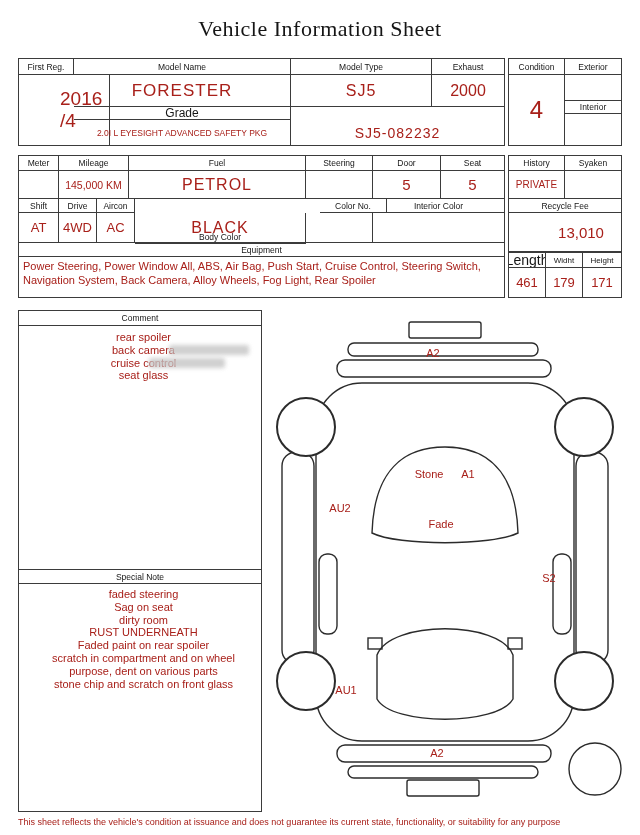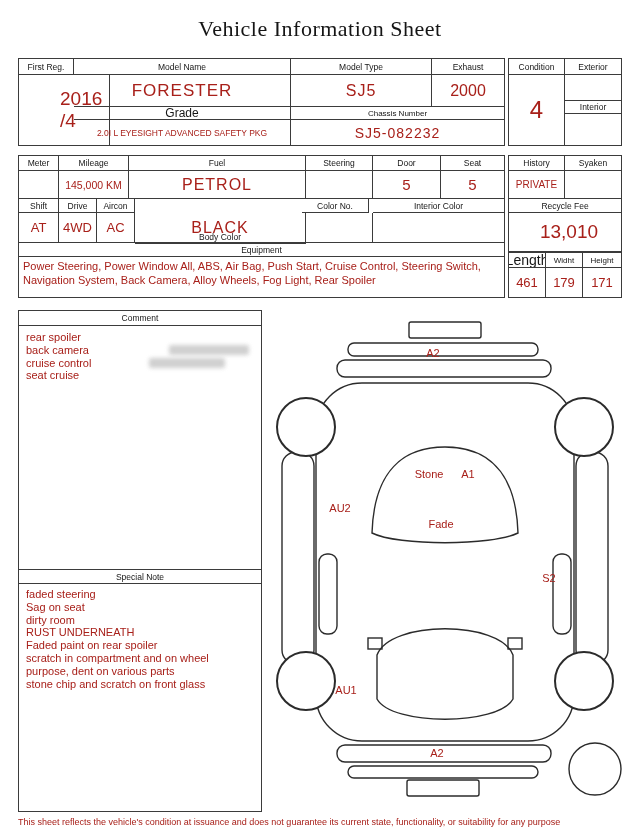--- a/index.html
+++ b/index.html
@@ -17,21 +17,21 @@
   }
   .block{position:absolute;border:1px solid var(--bc);background:#fff;box-sizing:content-box;}
   .cell{position:absolute;box-sizing:border-box;display:flex;align-items:center;justify-content:center;overflow:hidden;}
   .hdr{font-size:8.5px;color:#161616;}
   .val{color:var(--red);}
   .br{border-right:1px solid var(--bc);}
   .bb{border-bottom:1px solid var(--bc);}
   .bt{border-top:1px solid var(--bc);}
   .left{justify-content:flex-start;}
   .list{position:absolute;left:0;width:100%;}
-  .list div{color:var(--red);font-size:11px;line-height:12.8px;padding-left:7px;white-space:nowrap;}
+  .list div{color:var(--red);font-size:11px;line-height:12.8px;padding-left:7px;white-space:nowrap;text-align:center;}
   .blur{position:absolute;background:#c4c4c4;filter:blur(2px);opacity:.8;border-radius:2px;}
   .footer{
     position:absolute;left:18px;top:817px;width:612px;color:var(--red);
     font-size:9px;white-space:nowrap;
   }
   svg text{font-family:"Liberation Sans",sans-serif;font-size:11px;fill:var(--red);text-anchor:middle;}
   svg .ln{fill:#ffffff;stroke:#2b2b2b;stroke-width:1.4;}
   svg .ln2{fill:none;stroke:#2b2b2b;stroke-width:1.4;}
   svg .wheel{fill:#ffffff;stroke:#2b2b2b;stroke-width:2;}
 </style>
@@ -49,21 +49,20 @@
       <span>/4</span>
     </div>
     <div class="cell hdr br bb" style="left:55px;top:0;width:217px;height:16px;">Model Name</div>
     <div class="cell val br bb" style="left:55px;top:16px;width:217px;height:32px;font-size:17px;letter-spacing:1px;">FORESTER</div>
     <div class="cell hdr br bb" style="left:55px;top:48px;width:217px;height:13px;font-size:12px;">Grade</div>
     <div class="cell val br" style="left:55px;top:61px;width:217px;height:25px;font-size:8.5px;">2.0I L EYESIGHT ADVANCED SAFETY PKG</div>
     <div class="cell hdr br bb" style="left:272px;top:0;width:141px;height:16px;">Model Type</div>
     <div class="cell val br bb" style="left:272px;top:16px;width:141px;height:32px;font-size:16px;letter-spacing:1px;">SJ5</div>
     <div class="cell hdr bb" style="left:413px;top:0;width:72px;height:16px;">Exhaust</div>
     <div class="cell val bb" style="left:413px;top:16px;width:72px;height:32px;font-size:16px;">2000</div>
-    <div class="cell hdr bb" style="left:272px;top:48px;width:213px;height:13px;font-size:8px;">Chassis Number</div>
     <div class="cell val" style="left:272px;top:61px;width:213px;height:25px;font-size:14px;letter-spacing:1px;">SJ5-082232</div>
   </div>
 
   <div class="block" style="left:508px;top:58px;width:112px;height:86px;">
     <div class="cell hdr br bb" style="left:0;top:0;width:56px;height:16px;">Condition</div>
     <div class="cell hdr bb" style="left:56px;top:0;width:56px;height:16px;">Exterior</div>
     <div class="cell val br" style="left:0;top:16px;width:56px;height:70px;font-size:24px;">4</div>
     <div class="cell bb" style="left:56px;top:16px;width:56px;height:26px;"></div>
     <div class="cell hdr bb" style="left:56px;top:42px;width:56px;height:13px;">Interior</div>
     <div class="cell" style="left:56px;top:55px;width:56px;height:31px;"></div>
@@ -81,59 +80,59 @@
     <div class="cell val br bb" style="left:40px;top:15px;width:70px;height:28px;font-size:10.5px;">145,000 KM</div>
     <div class="cell val br bb" style="left:110px;top:15px;width:177px;height:28px;font-size:16px;letter-spacing:1px;">PETROL</div>
     <div class="cell br bb" style="left:287px;top:15px;width:67px;height:28px;"></div>
     <div class="cell val br bb" style="left:354px;top:15px;width:68px;height:28px;font-size:15px;">5</div>
     <div class="cell val bb" style="left:422px;top:15px;width:63px;height:28px;font-size:15px;">5</div>
 
     <div class="cell hdr br bb" style="left:0;top:43px;width:40px;height:14px;">Shift</div>
     <div class="cell hdr br bb" style="left:40px;top:43px;width:38px;height:14px;">Drive</div>
     <div class="cell hdr br bb" style="left:78px;top:43px;width:38px;height:14px;">Aircon</div>
     <div class="cell hdr br bb" style="left:116px;top:43px;width:171px;height:14px;margin-top:31px;">Body Color</div>
-    <div class="cell hdr br bb" style="left:283px;top:43px;width:67px;height:14px;">Color No.</div>
+    <div class="cell hdr br bb" style="left:301px;top:43px;width:67px;height:14px;">Color No.</div>
     <div class="cell hdr bb" style="left:354px;top:43px;width:131px;height:14px;">Interior Color</div>
 
     <div class="cell val br bb" style="left:0;top:57px;width:40px;height:30px;font-size:13px;">AT</div>
     <div class="cell val br bb" style="left:40px;top:57px;width:38px;height:30px;font-size:13px;">4WD</div>
     <div class="cell val br bb" style="left:78px;top:57px;width:38px;height:30px;font-size:13px;">AC</div>
     <div class="cell val br bb" style="left:116px;top:57px;width:171px;height:30px;font-size:16px;letter-spacing:1px;">BLACK</div>
     <div class="cell br bb" style="left:287px;top:57px;width:67px;height:30px;"></div>
     <div class="cell bb" style="left:354px;top:57px;width:131px;height:30px;"></div>
 
     <div class="cell hdr bb" style="left:0;top:87px;width:485px;height:14px;">Equipment</div>
     <div class="cell val left" style="left:0;top:101px;width:485px;height:40px;font-size:11px;line-height:14px;padding:2px 4px;align-items:flex-start;white-space:normal;">Power Steering, Power Window  All, ABS, Air Bag, Push Start, Cruise Control, Steering Switch, Navigation System, Back Camera, Alloy Wheels, Fog Light, Rear Spoiler</div>
   </div>
 
   <div class="block" style="left:508px;top:155px;width:112px;height:95px;">
     <div class="cell hdr br bb" style="left:0;top:0;width:56px;height:15px;">History</div>
     <div class="cell hdr bb" style="left:56px;top:0;width:56px;height:15px;">Syaken</div>
     <div class="cell val br bb" style="left:0;top:15px;width:56px;height:28px;font-size:10px;">PRIVATE</div>
     <div class="cell bb" style="left:56px;top:15px;width:56px;height:28px;"></div>
     <div class="cell hdr bb" style="left:0;top:43px;width:112px;height:14px;">Recycle Fee</div>
-    <div class="cell val" style="left:4px;top:57px;width:112px;height:38px;font-size:19px;">13,010</div>
+    <div class="cell val" style="left:16px;top:57px;width:112px;height:38px;font-size:15px;">13,010</div>
   </div>
 
   <div class="block" style="left:508px;top:252px;width:112px;height:44px;">
     <div class="cell hdr br bb" style="left:0;top:0;width:37px;height:15px;font-size:14px;">Length</div>
     <div class="cell hdr br bb" style="left:37px;top:0;width:37px;height:15px;font-size:8px;">Widht</div>
     <div class="cell hdr bb" style="left:74px;top:0;width:38px;height:15px;font-size:8px;">Height</div>
     <div class="cell val br" style="left:0;top:15px;width:37px;height:29px;font-size:13px;">461</div>
     <div class="cell val br" style="left:37px;top:15px;width:37px;height:29px;font-size:13px;">179</div>
     <div class="cell val" style="left:74px;top:15px;width:38px;height:29px;font-size:13px;">171</div>
   </div>
 
   <div class="block" style="left:18px;top:310px;width:242px;height:500px;">
     <div class="cell hdr bb" style="left:0;top:0;width:242px;height:15px;">Comment</div>
     <div class="list" style="top:20px;">
       <div>rear spoiler</div>
       <div>back camera</div>
       <div>cruise control</div>
-      <div>seat cruise</div>
+      <div>seat glass</div>
     </div>
     <div class="blur" style="left:150px;top:34px;width:80px;height:10px;"></div>
     <div class="blur" style="left:130px;top:47px;width:76px;height:10px;"></div>
 
     <div class="cell hdr bt bb" style="left:0;top:258px;width:242px;height:15px;">Special Note</div>
     <div class="list" style="top:277px;">
       <div>faded steering</div>
       <div>Sag on seat</div>
       <div>dirty room</div>
       <div>RUST UNDERNEATH</div>

